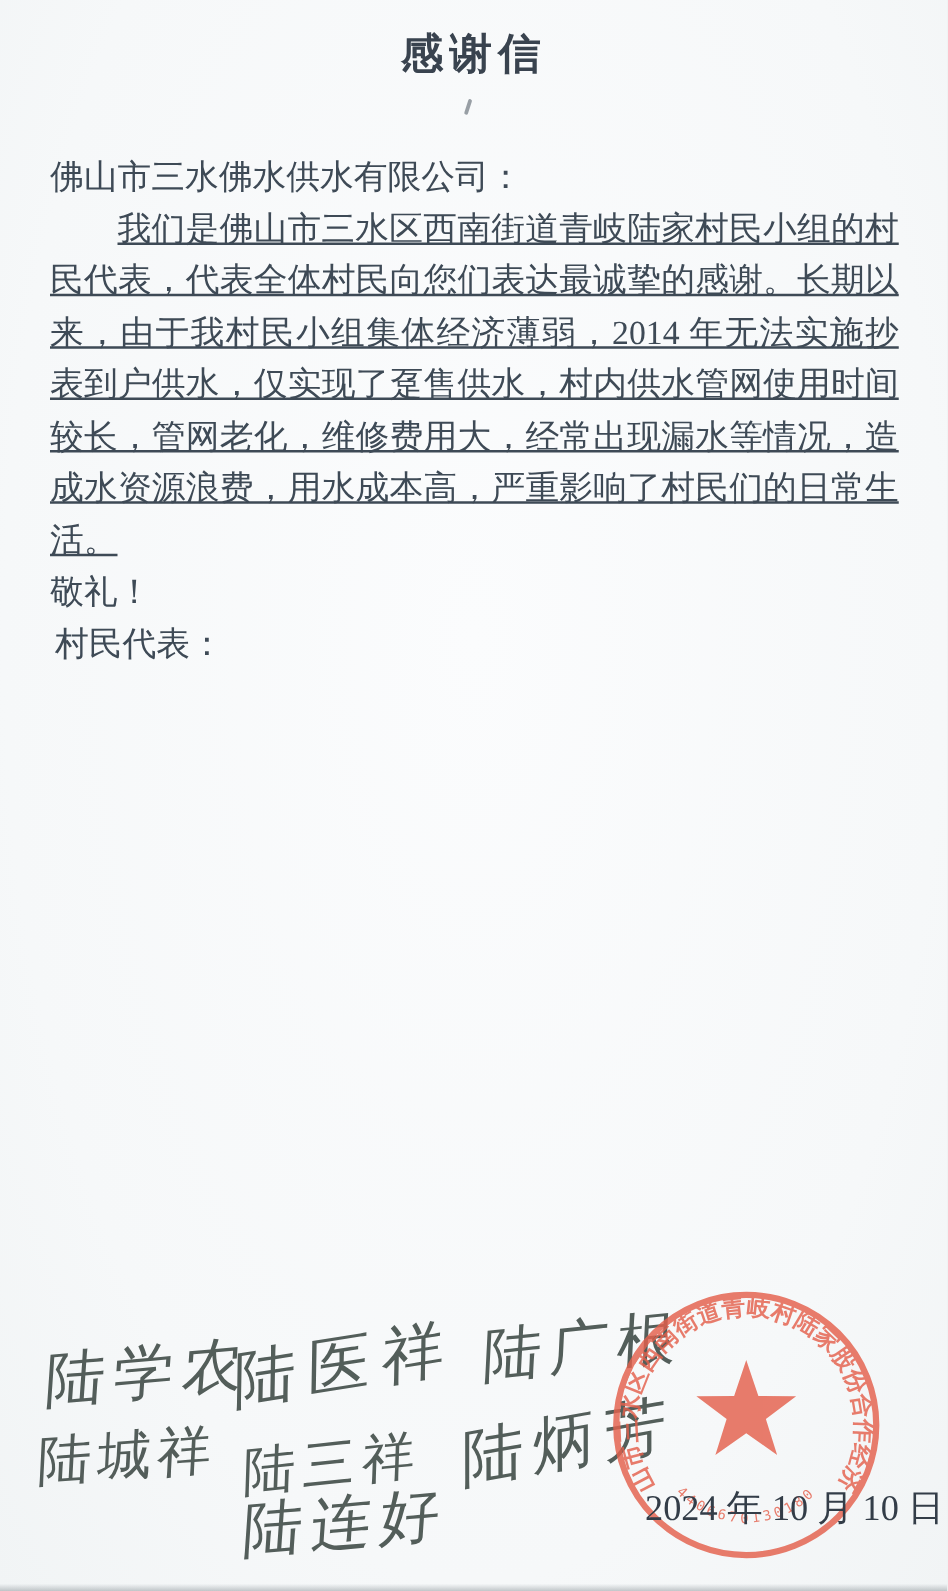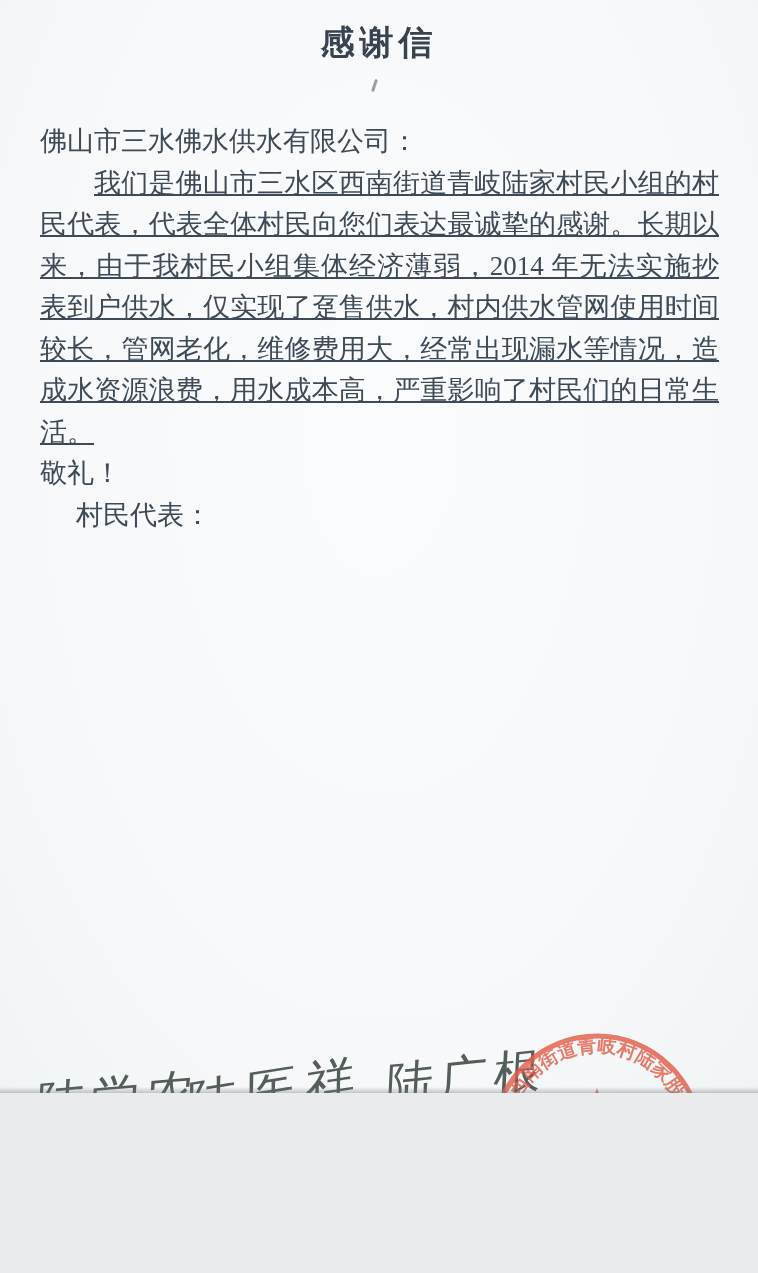--- a/index.html
+++ b/index.html
@@ -1,19 +1,19 @@
 <!DOCTYPE html>
 <html><head>
 <meta charset="utf-8">
 <style>
   html, body { margin: 0; padding: 0; background: #e9ebec; }
   .page {
     position: relative;
     width: 758px;
-    height: 1093px;
+    height: 1273px;
     margin: 0 auto;
     background: #f8fafb;
     background-image: radial-gradient(ellipse at 50% 40%, #fbfcfd 0%, #f6f8f9 70%, #f1f4f5 100%);
     overflow: hidden;
     font-family: "Liberation Serif", "DejaVu Serif", serif;
   }
   .title {
     position: absolute;
     top: 20px; left: 0; right: 0;
     margin: 0;
@@ -38,21 +38,21 @@
     width: 679px;
     font-size: 27px;
     line-height: 41.5px;
     color: #3e4a56;
     text-align: justify;
   }
   .letter-body p { margin: 0; text-indent: 2em; text-decoration: underline; }
   .salutation { text-indent: 0; }
   .closing-cizhi { text-indent: 2.2em; }
   .closing-jingli { text-indent: 0; }
-  .rep-label { text-indent: 0.15em; margin-left: 32px; }
+  .rep-label { text-indent: 0.15em; }
   
   .sig {
     position: absolute;
     color: #46514d;
     white-space: nowrap;
     font-family: "DejaVu Sans", sans-serif;
     opacity: .92;
   }
   .sig1 { left: 36px;  top: 1066px; font-size: 48px; letter-spacing: 7px;  transform: rotate(-5deg) skewX(-9deg); }
   .sig2 { left: 30px;  top: 1136px; font-size: 43px; letter-spacing: 5px;  transform: rotate(-4deg) skewX(-7deg); }

